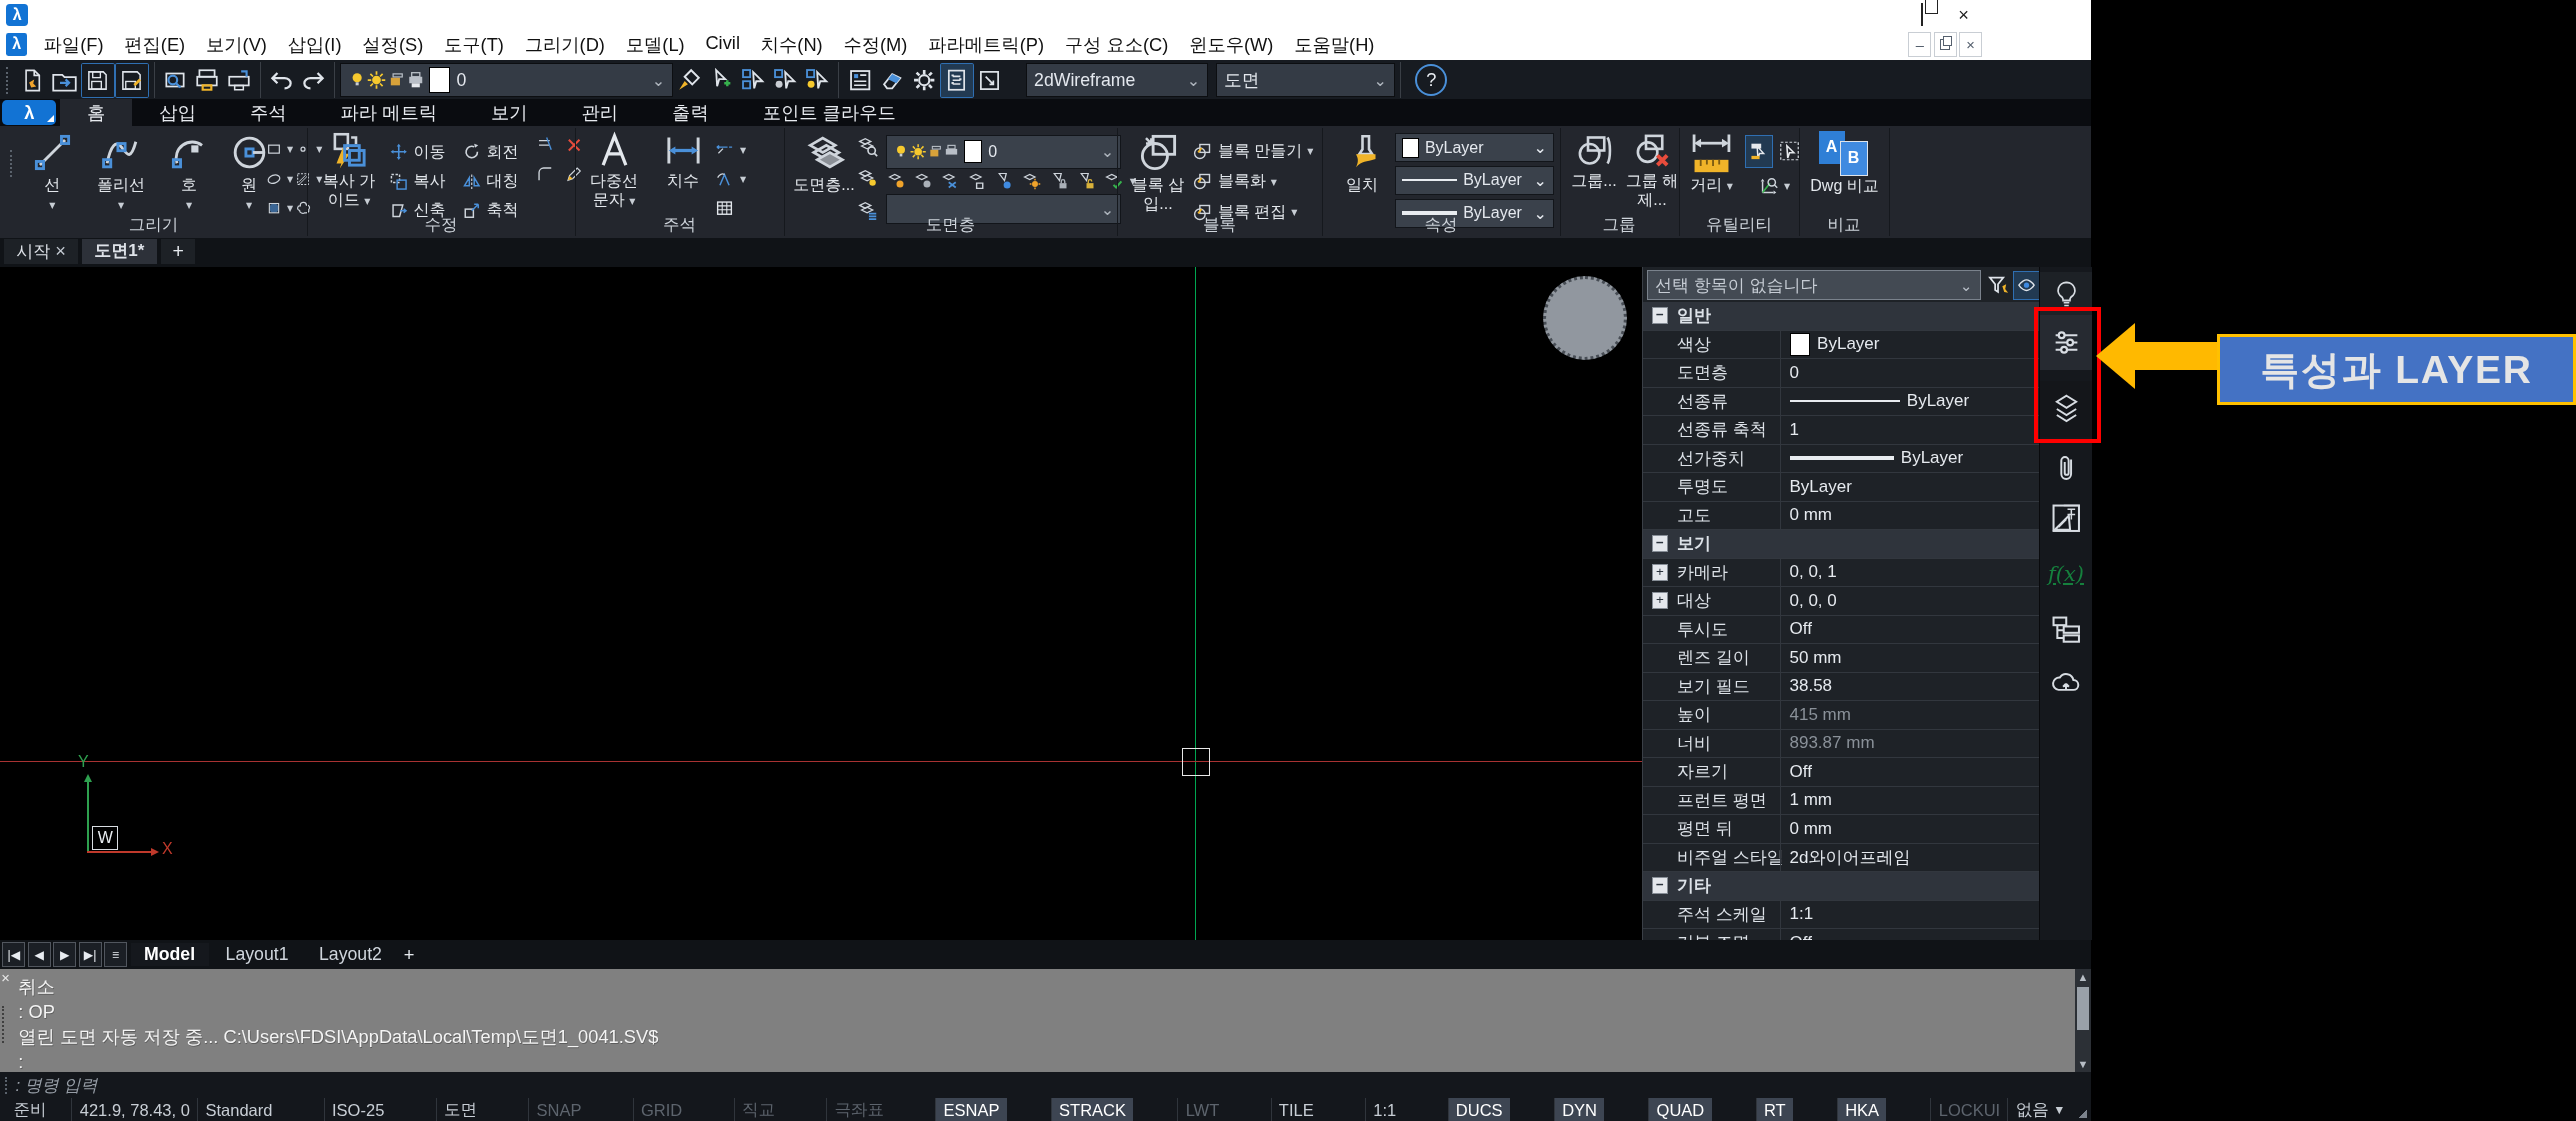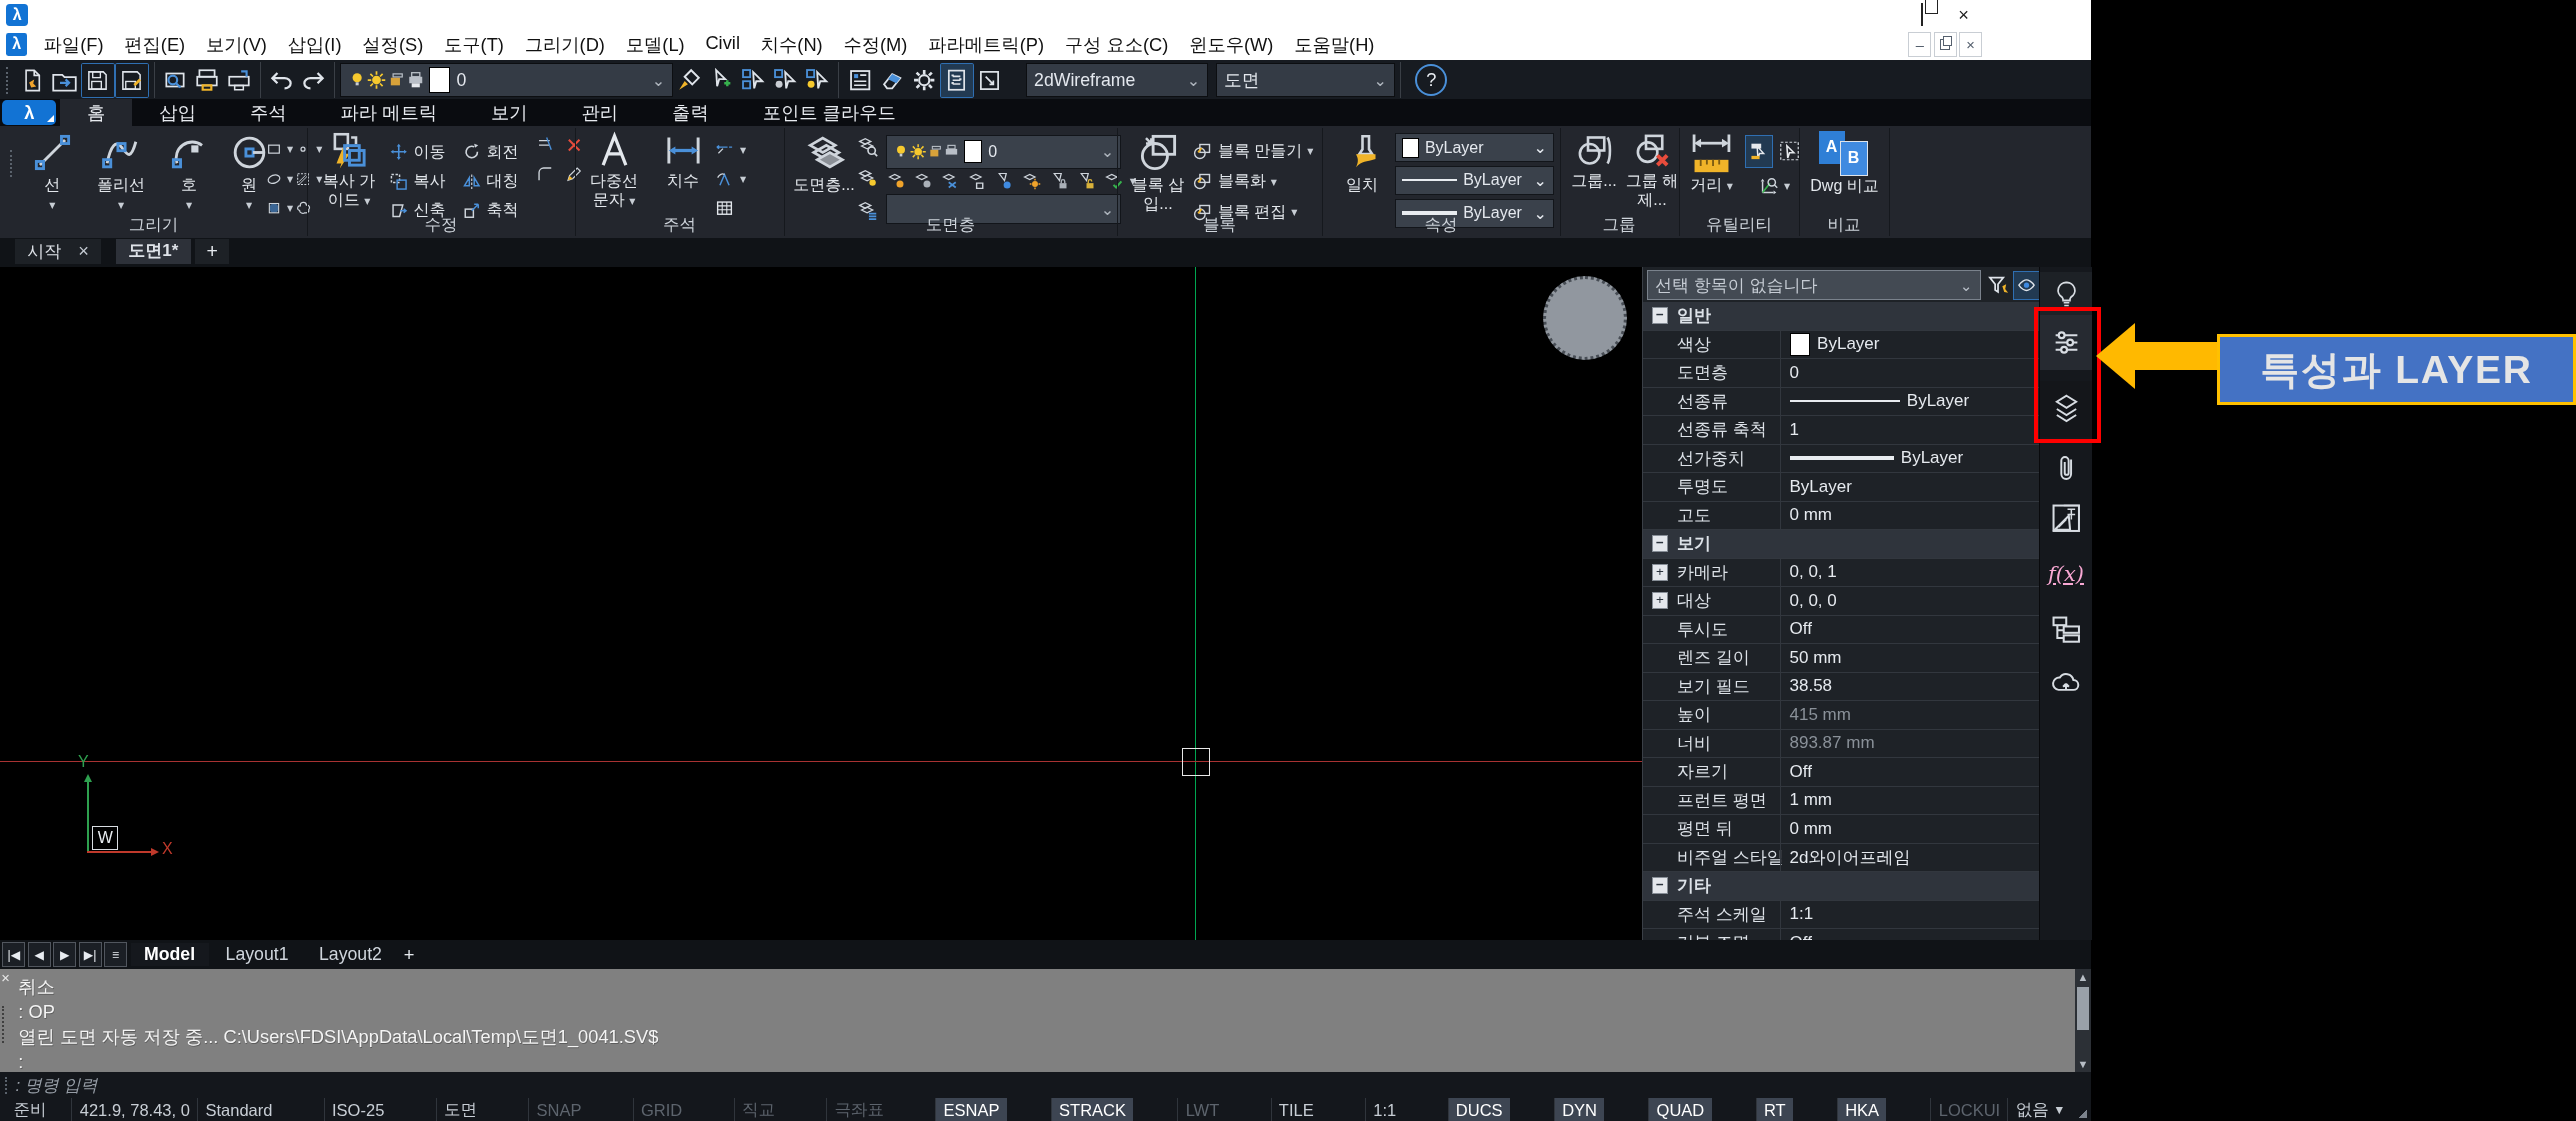--- a/index.html
+++ b/index.html
@@ -60,22 +60,22 @@
   .bigbtn{position:absolute;top:4.9px;width:68px;text-align:center;color:#e3e7ec;}
   .bigbtn .lbl{display:block;margin-top:2.4px;line-height:18.3px;font-size:16px;}
   .smbtn{display:flex;align-items:center;gap:4.9px;color:#e3e7ec;white-space:nowrap;}
   .caret-s{color:#c7cdd4;font-size:12.2px;}
   .rcombo{background:#3a414b;border:0.6px solid #12151a;display:flex;align-items:center;color:#e4e8ee;padding:0 6.1px;}
   .layerline{height:0;border-top:2.4px solid #e8ecf0;width:73px;margin-right:6.1px;}
   .layerline.thick{border-top-width:4.3px;}
 
   
   #doctabs{position:absolute;left:0;top:238px;width:2091px;height:29px;background:#101317;display:flex;align-items:flex-start;}
-  .dtab{height:24.4px;margin-top:1.2px;display:flex;align-items:center;gap:17px;background:#1d2126;color:#dfe3e9;
-        font-size:17px;padding:0 12.2px;margin-left:15px;}
+  .dtab{height:24.4px;margin-top:1.2px;display:flex;align-items:center;gap:5px;background:#1d2126;color:#dfe3e9;
+        font-size:17px;padding:0 12.2px;margin-left:4px;}
   .dtab.active{background:#2d3139;font-weight:bold;flex-direction:column;}
   .dtab .x{color:#c3c9d1;font-size:18.3px;}
   .addtab{height:24.4px;margin-top:1.2px;margin-left:4.9px;background:#1d2126;color:#e6eaef;font-size:19.5px;
           display:flex;align-items:center;padding:0 11px;}
 
   
   #main{position:absolute;left:0;top:267px;width:2091px;height:673px;}
   #canvas{position:absolute;left:0;top:0;width:1642px;height:673px;background:#000;overflow:hidden;}
   #gline{position:absolute;left:1195px;top:0;width:1.2px;height:673px;background:#00a650;}
   #rline{position:absolute;left:0;top:494px;width:1642px;height:1.2px;background:#a83232;}
@@ -106,21 +106,21 @@
   .prow.section .pval{border-left:none;}
   .prow.gray .vtext{color:#8a9199;}
   .prow .sw{display:none;width:18.3px;height:21px;background:#fff;border:1.8px solid #000;margin-right:7.3px;}
   .prow.swatch .sw{display:block;}
   .prow .ll{display:none;height:0;border-top:2.4px solid #e8ecf0;width:110px;margin-right:7.3px;}
   .prow.linethin .ll{display:block;}
   .prow.linethick .ll{display:block;border-top-width:4.3px;width:104px;}
 
   
   #strip{position:absolute;left:2039px;top:0;width:52px;height:673px;background:#15181d;border-left:0.6px solid #090a0c;}
-  .scell{position:absolute;left:0;width:52px;height:49px;display:flex;align-items:center;justify-content:center;color:#f9a8d4;text-decoration:underline;}
+  .scell{position:absolute;left:0;width:52px;height:49px;display:flex;align-items:center;justify-content:center;color:#15803d;text-decoration:underline;}
   #fxcell{font-family:"DejaVu Serif",serif;font-style:italic;font-size:21px;}
 
   
   #modelbar{position:absolute;left:0;top:940px;width:2091px;height:29px;background:#101317;display:flex;align-items:center;font-size:17.7px;}
   .navbtn{width:21px;height:23px;border:0.6px solid #51565e;background:#1b1f25;margin-left:2.4px;display:flex;
           align-items:center;justify-content:center;color:#e8ecf1;font-size:12.2px;}
   .mtab{padding:1.2px 13.4px;color:#cfd5dc;margin-left:3.7px;}
   .mtab.active{color:#fff;font-weight:bold;background:#15181d;}
   .maddtab{color:#e6eaef;font-size:18.3px;padding:0 8.5px;}
 

